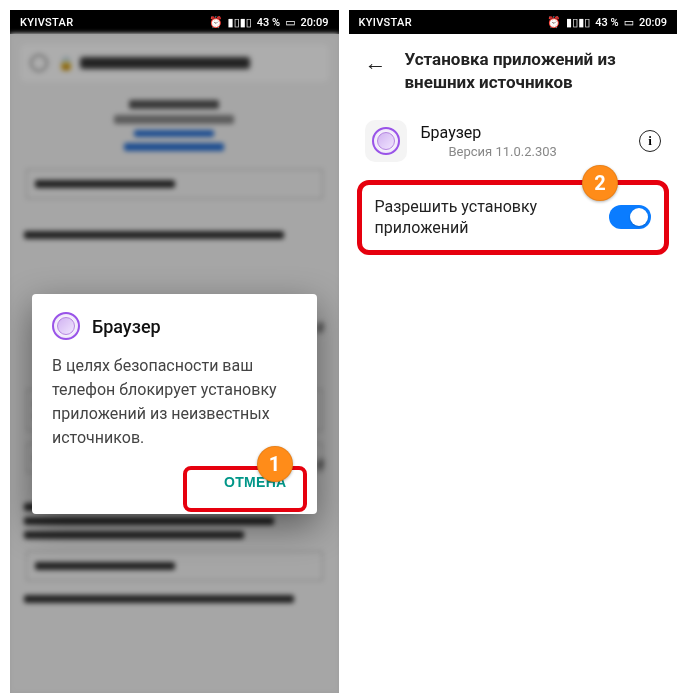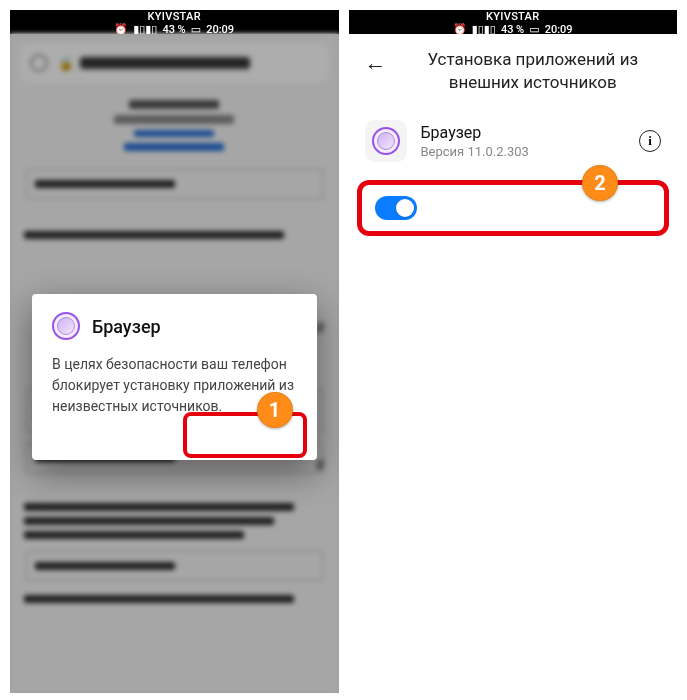--- a/index.html
+++ b/index.html
@@ -32,21 +32,20 @@
   .status-bar {
     height: 24px;
     background: #000;
     color: #fff;
     font-size: 11px;
     font-weight: 500;
     display: flex;
     align-items: center;
     padding: 0 10px;
     justify-content: space-between;
-    flex-direction: column;
   }
   .sb-left { font-size: 11px; letter-spacing: 0.3px; }
   .sb-right { display: flex; align-items: center; gap: 5px; font-size: 11px; }
   
   .blur-content {
     flex: 1;
     background: #e8e8e8;
     position: relative;
     filter: blur(0);
   }
@@ -99,21 +98,21 @@
     border:2.5px solid #9953e8;
     background:radial-gradient(circle,#fff 30%,#e3d5f6 100%);
     position:relative;flex-shrink:0;
   }
   .app-icon::after{
     content:"";position:absolute;top:3px;left:3px;right:3px;bottom:3px;
     border-radius:50%;border:1.5px solid #b585e0;
     background:linear-gradient(135deg,#d1b3f1,#f1e5ff);
   }
   .dialog-title{font-size:18px;color:#111;font-weight:500;}
-  .dialog-msg{font-size:14px;color:#444;line-height:1.5;margin-bottom:29px;}
+  .dialog-msg{font-size:16px;color:#444;line-height:1.5;margin-bottom:14px;}
   .dialog-actions{display:flex;justify-content:flex-end;gap:10px;padding-bottom:6px;}
   .dialog-btn{
     font-size:14px;font-weight:700;letter-spacing:0.3px;
     color:#009688;padding:10px 10px;background:transparent;border:none;
   }
   .btn-highlight{
     position:absolute;right:10px;bottom:2px;
     border:4px solid #e6000e;border-radius:8px;
     width:124px;height:46px;pointer-events:none;
   }
@@ -125,33 +124,33 @@
     border:1px solid rgba(0,0,0,0.08);
   }
   .badge1{top:-24px;right:10px;}
 
   
   .settings-body{flex:1;background:#fff;padding:0;}
   .settings-header{
     display:flex;align-items:flex-start;gap:18px;padding:14px 16px 16px 16px;
   }
   .back-arrow{font-size:22px;color:#222;padding-top:2px;user-select:none;}
-  .settings-title{font-size:17px;color:#222;font-weight:400;line-height:1.35;text-align:center;}
+  .settings-title{font-size:17px;color:#222;font-weight:700;line-height:1.35;}
   .app-row{
     display:flex;align-items:center;gap:14px;padding:10px 16px 16px 16px;
   }
   .app-icon-big{
     width:42px;height:42px;border-radius:10px;
     background:#f4f4f4;display:flex;align-items:center;justify-content:center;
     flex-shrink:0;
   }
   .app-icon-big .app-icon{width:28px;height:28px;}
   .app-meta{flex:1;}
   .app-name{font-size:16px;color:#111;}
-  .app-ver{font-size:13px;color:#888;margin-top:2px;}
+  .app-ver{font-size:13px;color:#888;margin-top:2px;margin-left:28px;}
   .info-i{
     width:22px;height:22px;border:1.6px solid #222;border-radius:50%;
     display:flex;align-items:center;justify-content:center;font-size:13px;font-weight:700;
     font-family:serif;
   }
   .toggle-row{
     margin:4px 12px;padding:14px 14px;
     display:flex;align-items:center;justify-content:space-between;
     position:relative;
   }
@@ -228,20 +227,21 @@
       </div>
       <div class="dim-overlay"></div>
 
       <div class="dialog">
         <div class="dialog-head">
           <div class="app-icon"></div>
           <div class="dialog-title">Браузер</div>
         </div>
         <div class="dialog-msg">В целях безопасности ваш телефон блокирует установку приложений из неизвестных источников.</div>
         <div class="dialog-actions">
+          <button class="dialog-btn">ОТМЕНА</button>
         </div>
         <div class="btn-highlight">
           <div class="step-badge badge1">1</div>
         </div>
       </div>
     </div>
   </div>
 
   <div class="phone">
     <div class="status-bar">
@@ -263,20 +263,21 @@
         <div class="app-icon-big">
           <div class="app-icon"></div>
         </div>
         <div class="app-meta">
           <div class="app-name">Браузер</div>
           <div class="app-ver">Версия 11.0.2.303</div>
         </div>
         <div class="info-i">i</div>
       </div>
       <div class="toggle-row">
+        <div class="toggle-lbl">Разрешить установку приложений</div>
         <div class="toggle-switch"></div>
         <div class="row-highlight">
           <div class="step-badge badge2">2</div>
         </div>
       </div>
     </div>
   </div>
 </div>
 
 </body></html>

